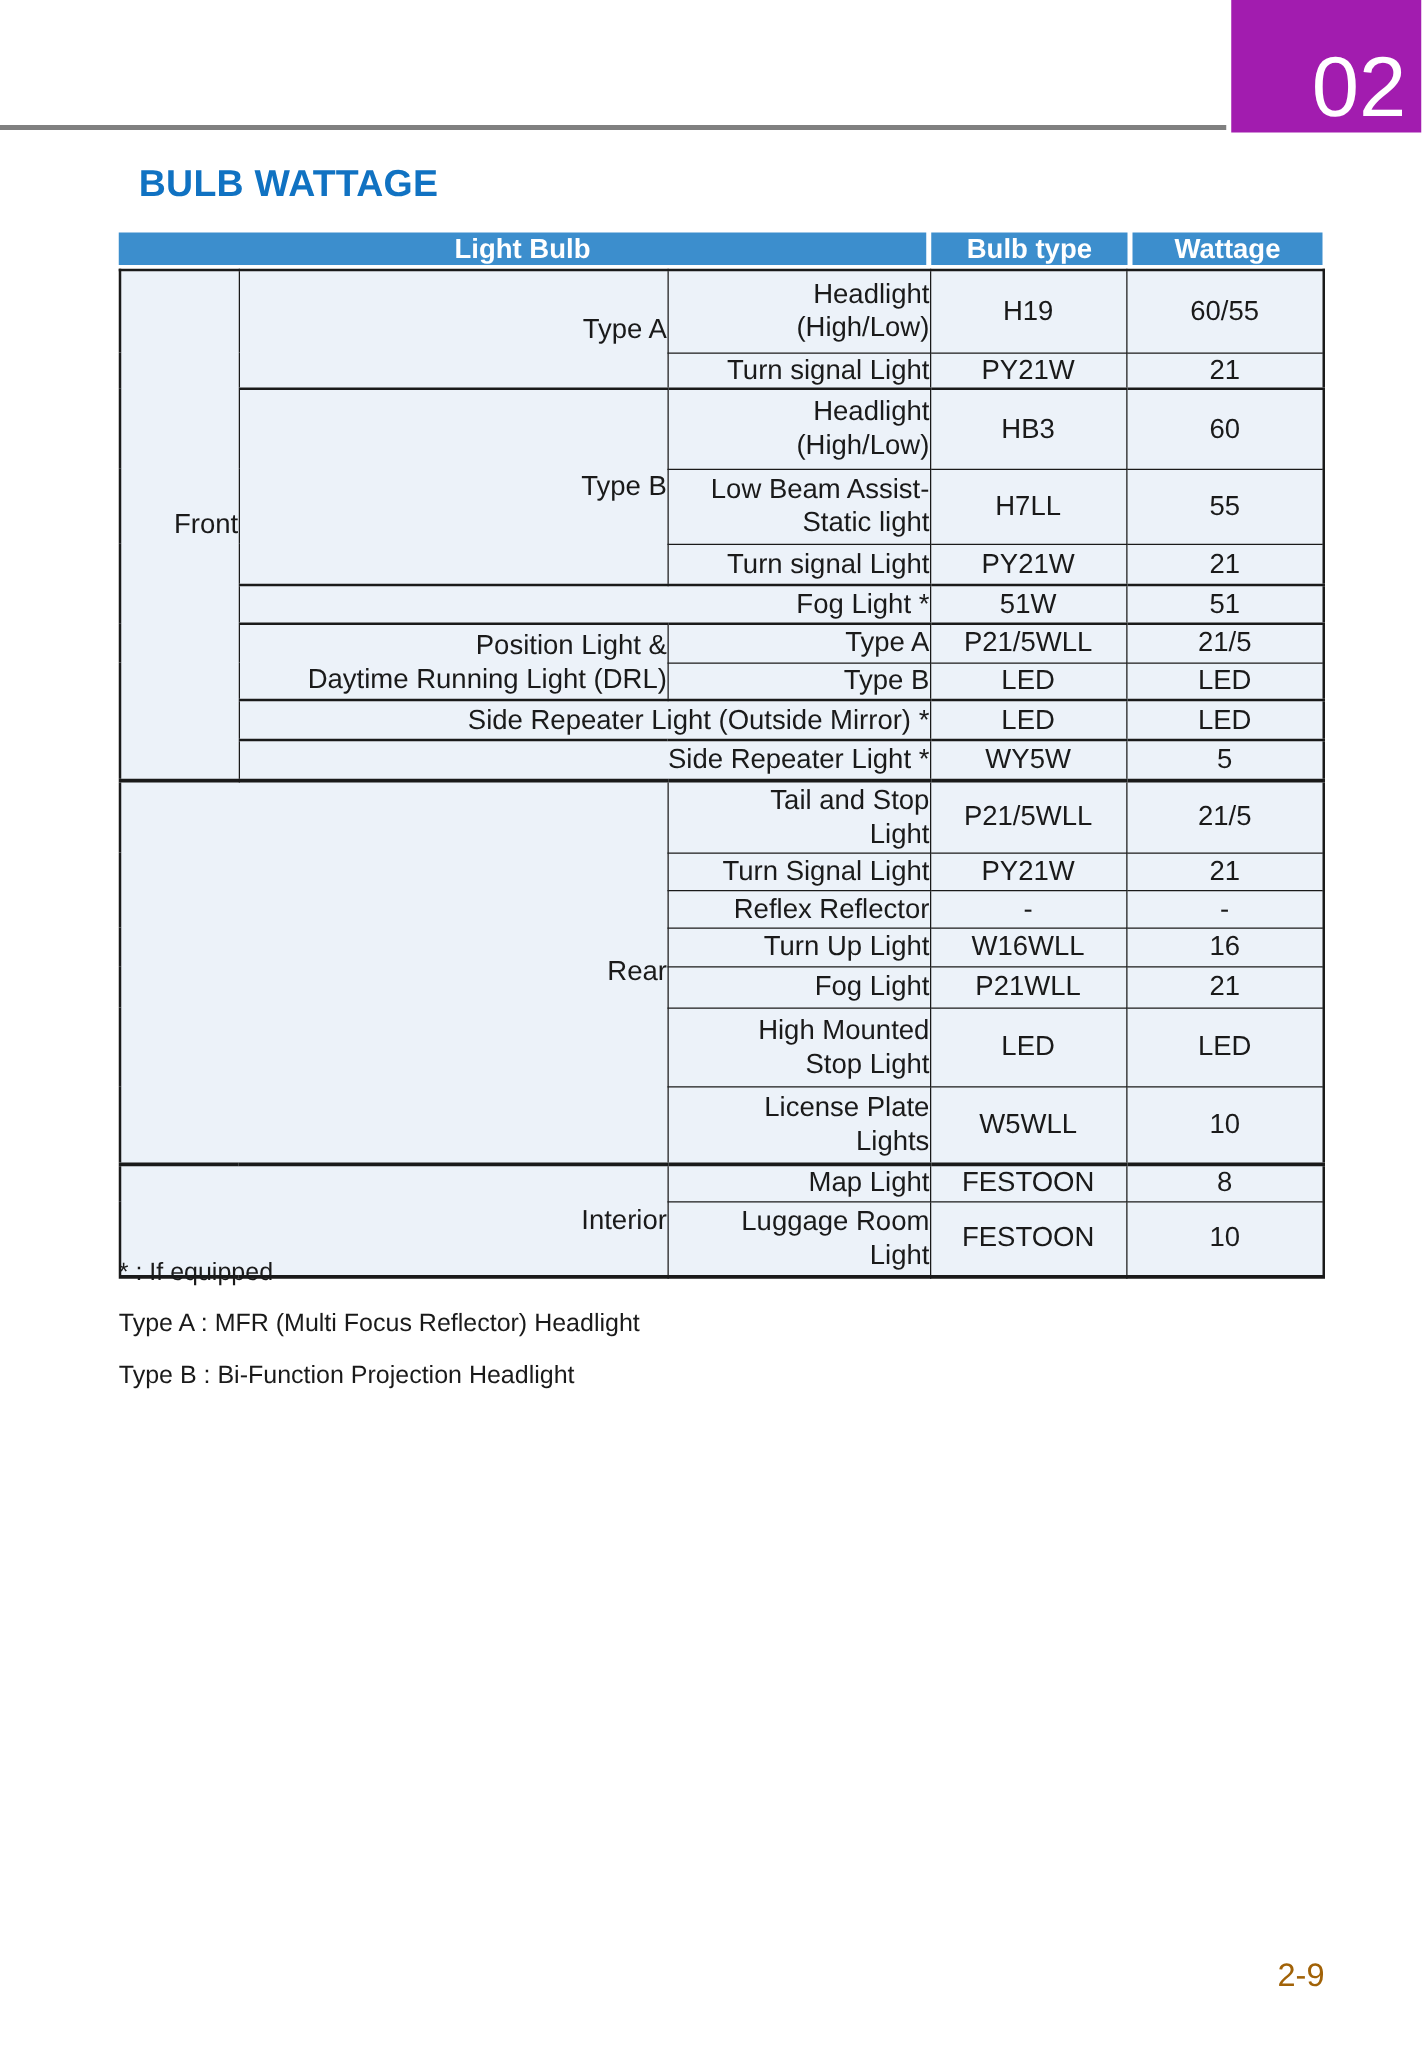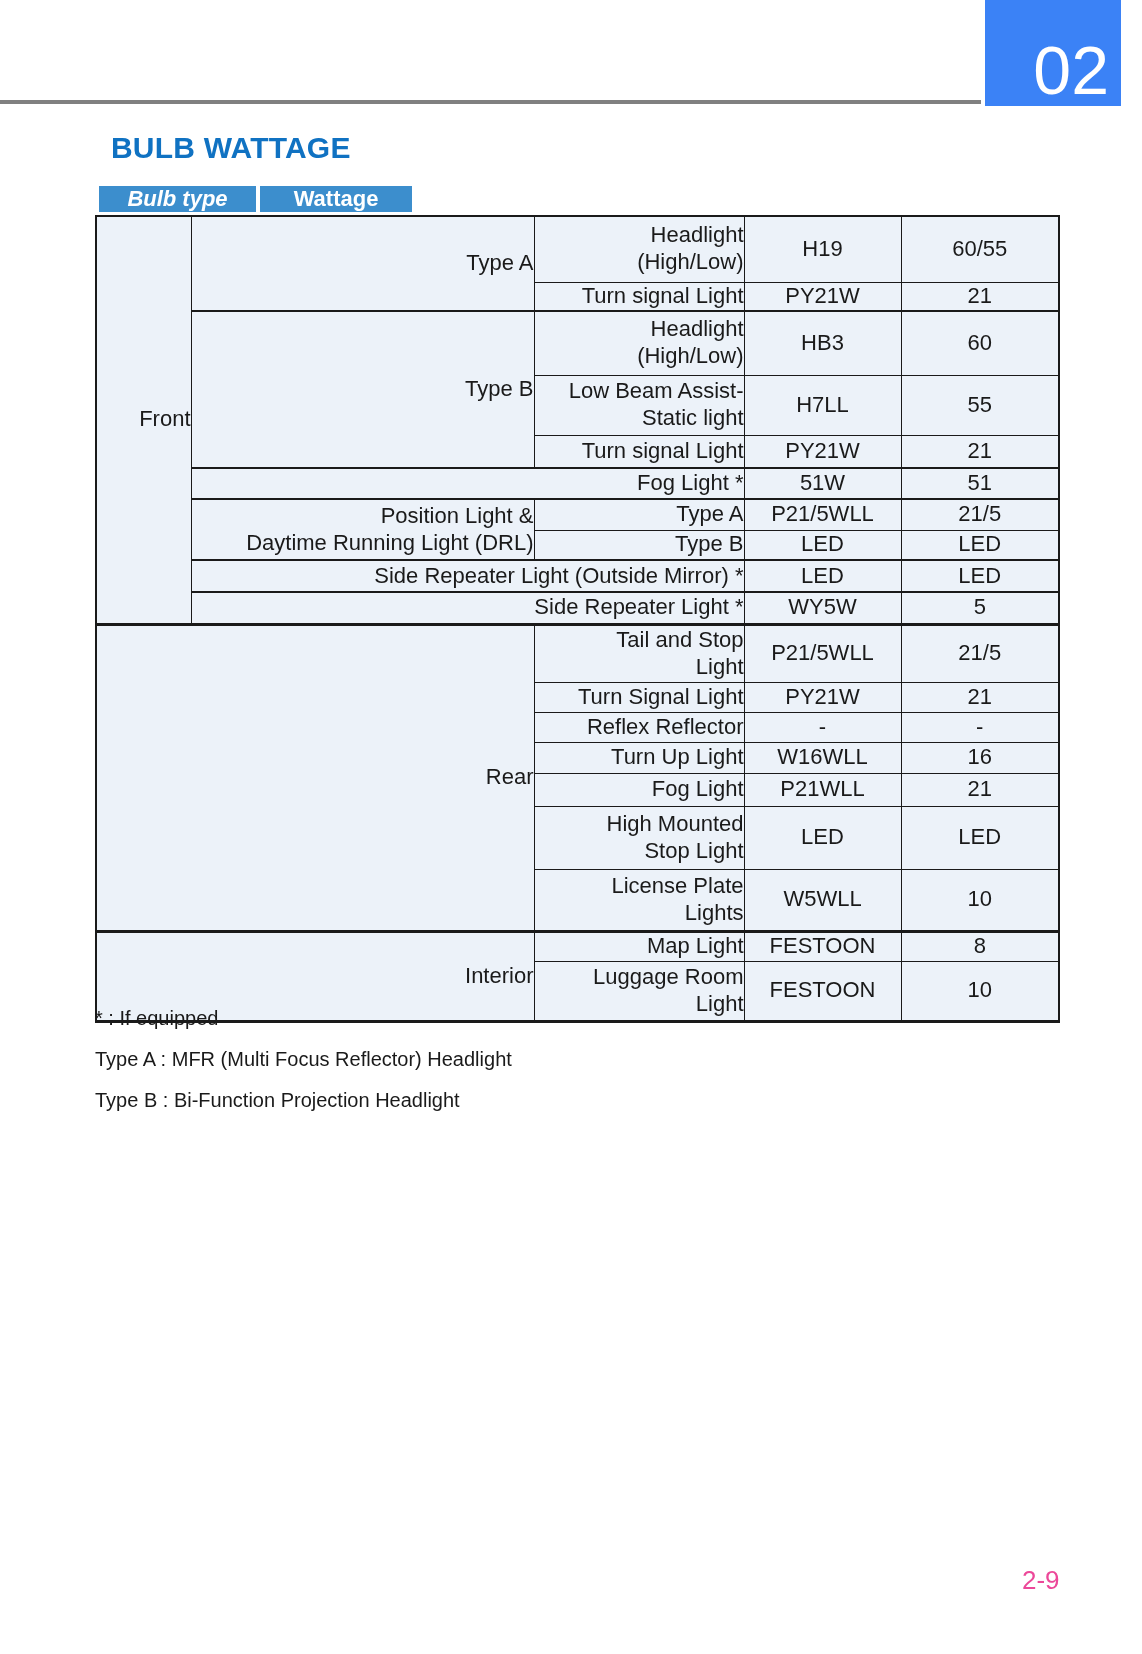--- a/index.html
+++ b/index.html
@@ -7,22 +7,22 @@
   body {
     width: 1142px; height: 1654px;
     position: relative;
     font-family: "Liberation Sans", sans-serif;
     color: #1a1a1a;
     overflow: hidden;
   }
 
   
   .badge {
-    position: absolute; left: 985px; top: 0; width: 136px; height: 106px;
-    background: #3b82f6;
+    position: absolute; left: 985px; top: 0; width: 152px; height: 106px;
+    background: #a21caf;
     display: flex; align-items: flex-end; justify-content: flex-end;
     padding: 0 12px 0 0;
   }
   .badge span { color: #ffffff; font-size: 68px; line-height: 1.05; font-weight: 400; }
 
   
   .rule { position: absolute; left: 0; top: 100px; width: 981px; height: 4px; background: #808080; }
 
   
   .title {
@@ -31,21 +31,21 @@
   }
 
   
   .twrap { position: absolute; left: 95px; top: 186px; width: 963px; }
   .thead { display: flex; height: 26px; margin-bottom: 3px; }
   .thead > div {
     background: #3c8ecd; color: #ffffff; font-weight: bold; font-size: 22px;
     display: flex; align-items: center; justify-content: center;
   }
   .th1 { width: 646px; }
-  .th2 { width: 157px; margin-left: 4px; font-style: italic; }
+  .th2 { width: 157px; margin-left: 4px; }
   .th3 { width: 152px; margin-left: 4px; }
 
   table.bulbs {
     border-collapse: collapse; width: 963px; table-layout: fixed;
     border: 2.4px solid #1a1a1a; border-bottom-width: 3.2px;
   }
   table.bulbs td {
     border: 1.6px solid #1a1a1a;
     background: #ecf2f9;
     font-size: 22px;
@@ -56,35 +56,36 @@
   td.c { text-align: center; margin-top: 40px; }
   td.pre { white-space: pre-line; }
   tr.grp td { border-top-width: 2.6px; }
   tr.sec td { border-top-width: 3.2px; }
 
   
   .notes { position: absolute; left: 95px; top: 1008px; font-size: 20px; }
   .notes p { margin-bottom: 21px; line-height: 20px; }
 
   
-  .pagenum { position: absolute; left: 1022px; top: 1565px; font-size: 26px; color: #ec4899; }
+  .pagenum { position: absolute; left: 1022px; top: 1565px; font-size: 26px; color: #a16207; }
 </style>
 </head>
 <body>
 
 <div class="badge">
   <span>02</span>
 </div>
 
 <div class="rule"></div>
 
 <h1 class="title">BULB WATTAGE</h1>
 
 <div class="twrap">
   <div class="thead">
+    <div class="th1">Light Bulb</div>
     <div class="th2">Bulb type</div>
     <div class="th3">Wattage</div>
   </div>
 
   <table class="bulbs">
     <colgroup>
       <col style="width:95px">
         <col style="width:343px">
         <col style="width:210px">
         <col style="width:157px">

